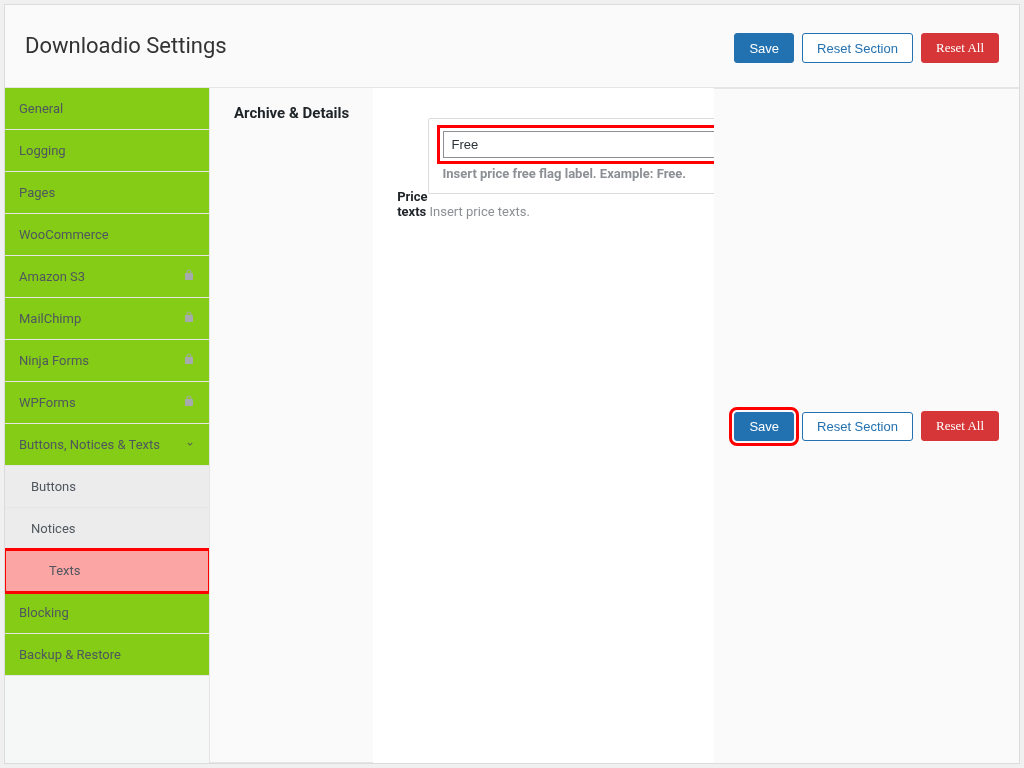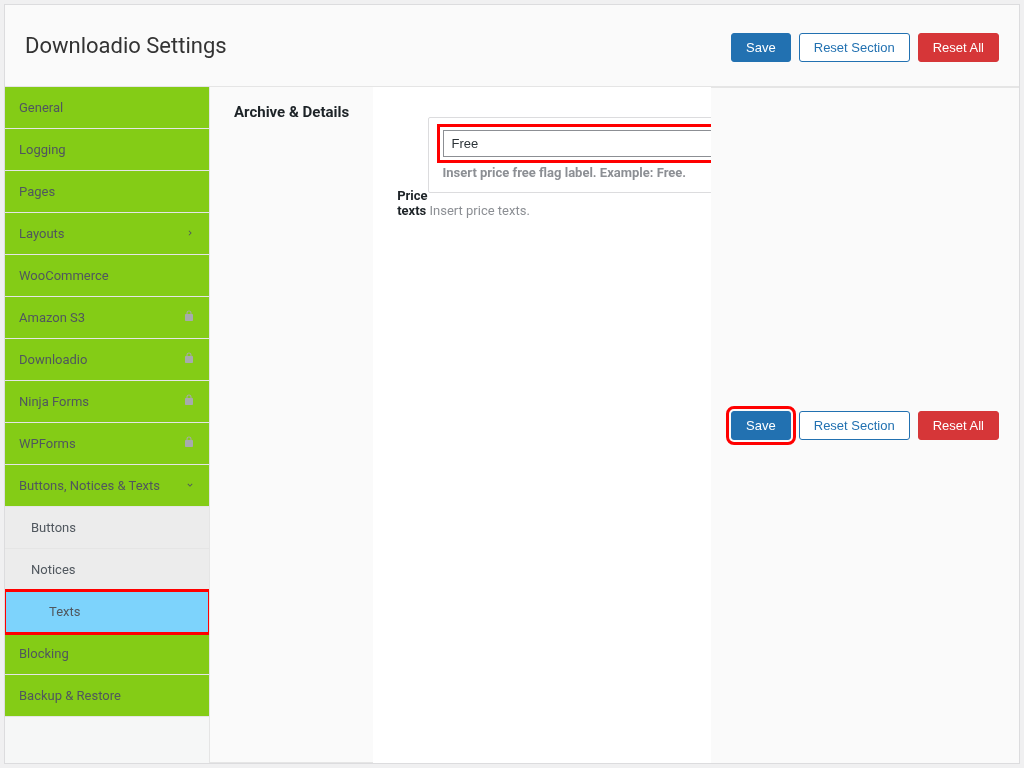--- a/index.html
+++ b/index.html
@@ -54,20 +54,21 @@
     }
     .btn-secondary {
       background: #fff;
       color: #2271b1;
       border-color: #2271b1;
     }
     .btn-danger {
       background: #d63638;
       color: #fff;
       border-color: #d63638;
+      font-family: Liberation Serif, serif;
     }
     .body-wrap {
       display: flex;
       flex: 1;
       overflow: hidden;
     }
     .sidebar {
       width: 205px;
       background: #f6f7f7;
       border-right: 1px solid #e5e5e5;
@@ -82,21 +83,21 @@
       color: #50575e;
       border-bottom: 1px solid #e5e5e5;
       cursor: pointer;
       background: #84cc16;
     }
     .sidebar-item.sub {
       padding-left: 26px;
       background: #ececec;
     }
     .sidebar-item.sub.active {
-      background: #7dd3fc;
+      background: #fca5a5;
       padding-left: 44px;
     }
     .sidebar-item .side-icon {
       color: #a7aaad;
       font-size: 12px;
     }
     .lock-icon svg {
       width: 12px;
       height: 12px;
       fill: #a7aaad;
@@ -213,36 +214,30 @@
     <div class="sidebar-item">
           <span>General</span>
         </div>
         <div class="sidebar-item">
           <span>Logging</span>
         </div>
         <div class="sidebar-item">
           <span>Pages</span>
         </div>
         <div class="sidebar-item">
-          <span>Layouts</span>
-          <span class="side-icon chevron-icon"><svg viewBox="0 0 24 24">
-              <path d="M8.59 16.59L13.17 12 8.59 7.41 10 6l6 6-6 6z"></path>
-            </svg></span>
-        </div>
-        <div class="sidebar-item">
           <span>WooCommerce</span>
         </div>
         <div class="sidebar-item">
           <span>Amazon S3</span>
           <span class="side-icon lock-icon"><svg viewBox="0 0 24 24">
               <path d="M18 8h-1V6c0-2.76-2.24-5-5-5S7 3.24 7 6v2H6c-1.1 0-2 .9-2 2v10c0 1.1.9 2 2 2h12c1.1 0 2-.9 2-2V10c0-1.1-.9-2-2-2zM9 6c0-1.66 1.34-3 3-3s3 1.34 3 3v2H9V6z"></path>
             </svg></span>
         </div>
         <div class="sidebar-item">
-          <span>Downloadio</span>
+          <span>MailChimp</span>
           <span class="side-icon lock-icon"><svg viewBox="0 0 24 24">
               <path d="M18 8h-1V6c0-2.76-2.24-5-5-5S7 3.24 7 6v2H6c-1.1 0-2 .9-2 2v10c0 1.1.9 2 2 2h12c1.1 0 2-.9 2-2V10c0-1.1-.9-2-2-2zM9 6c0-1.66 1.34-3 3-3s3 1.34 3 3v2H9V6z"></path>
             </svg></span>
         </div>
         <div class="sidebar-item">
           <span>Ninja Forms</span>
           <span class="side-icon lock-icon"><svg viewBox="0 0 24 24">
               <path d="M18 8h-1V6c0-2.76-2.24-5-5-5S7 3.24 7 6v2H6c-1.1 0-2 .9-2 2v10c0 1.1.9 2 2 2h12c1.1 0 2-.9 2-2V10c0-1.1-.9-2-2-2zM9 6c0-1.66 1.34-3 3-3s3 1.34 3 3v2H9V6z"></path>
             </svg></span>
         </div>

